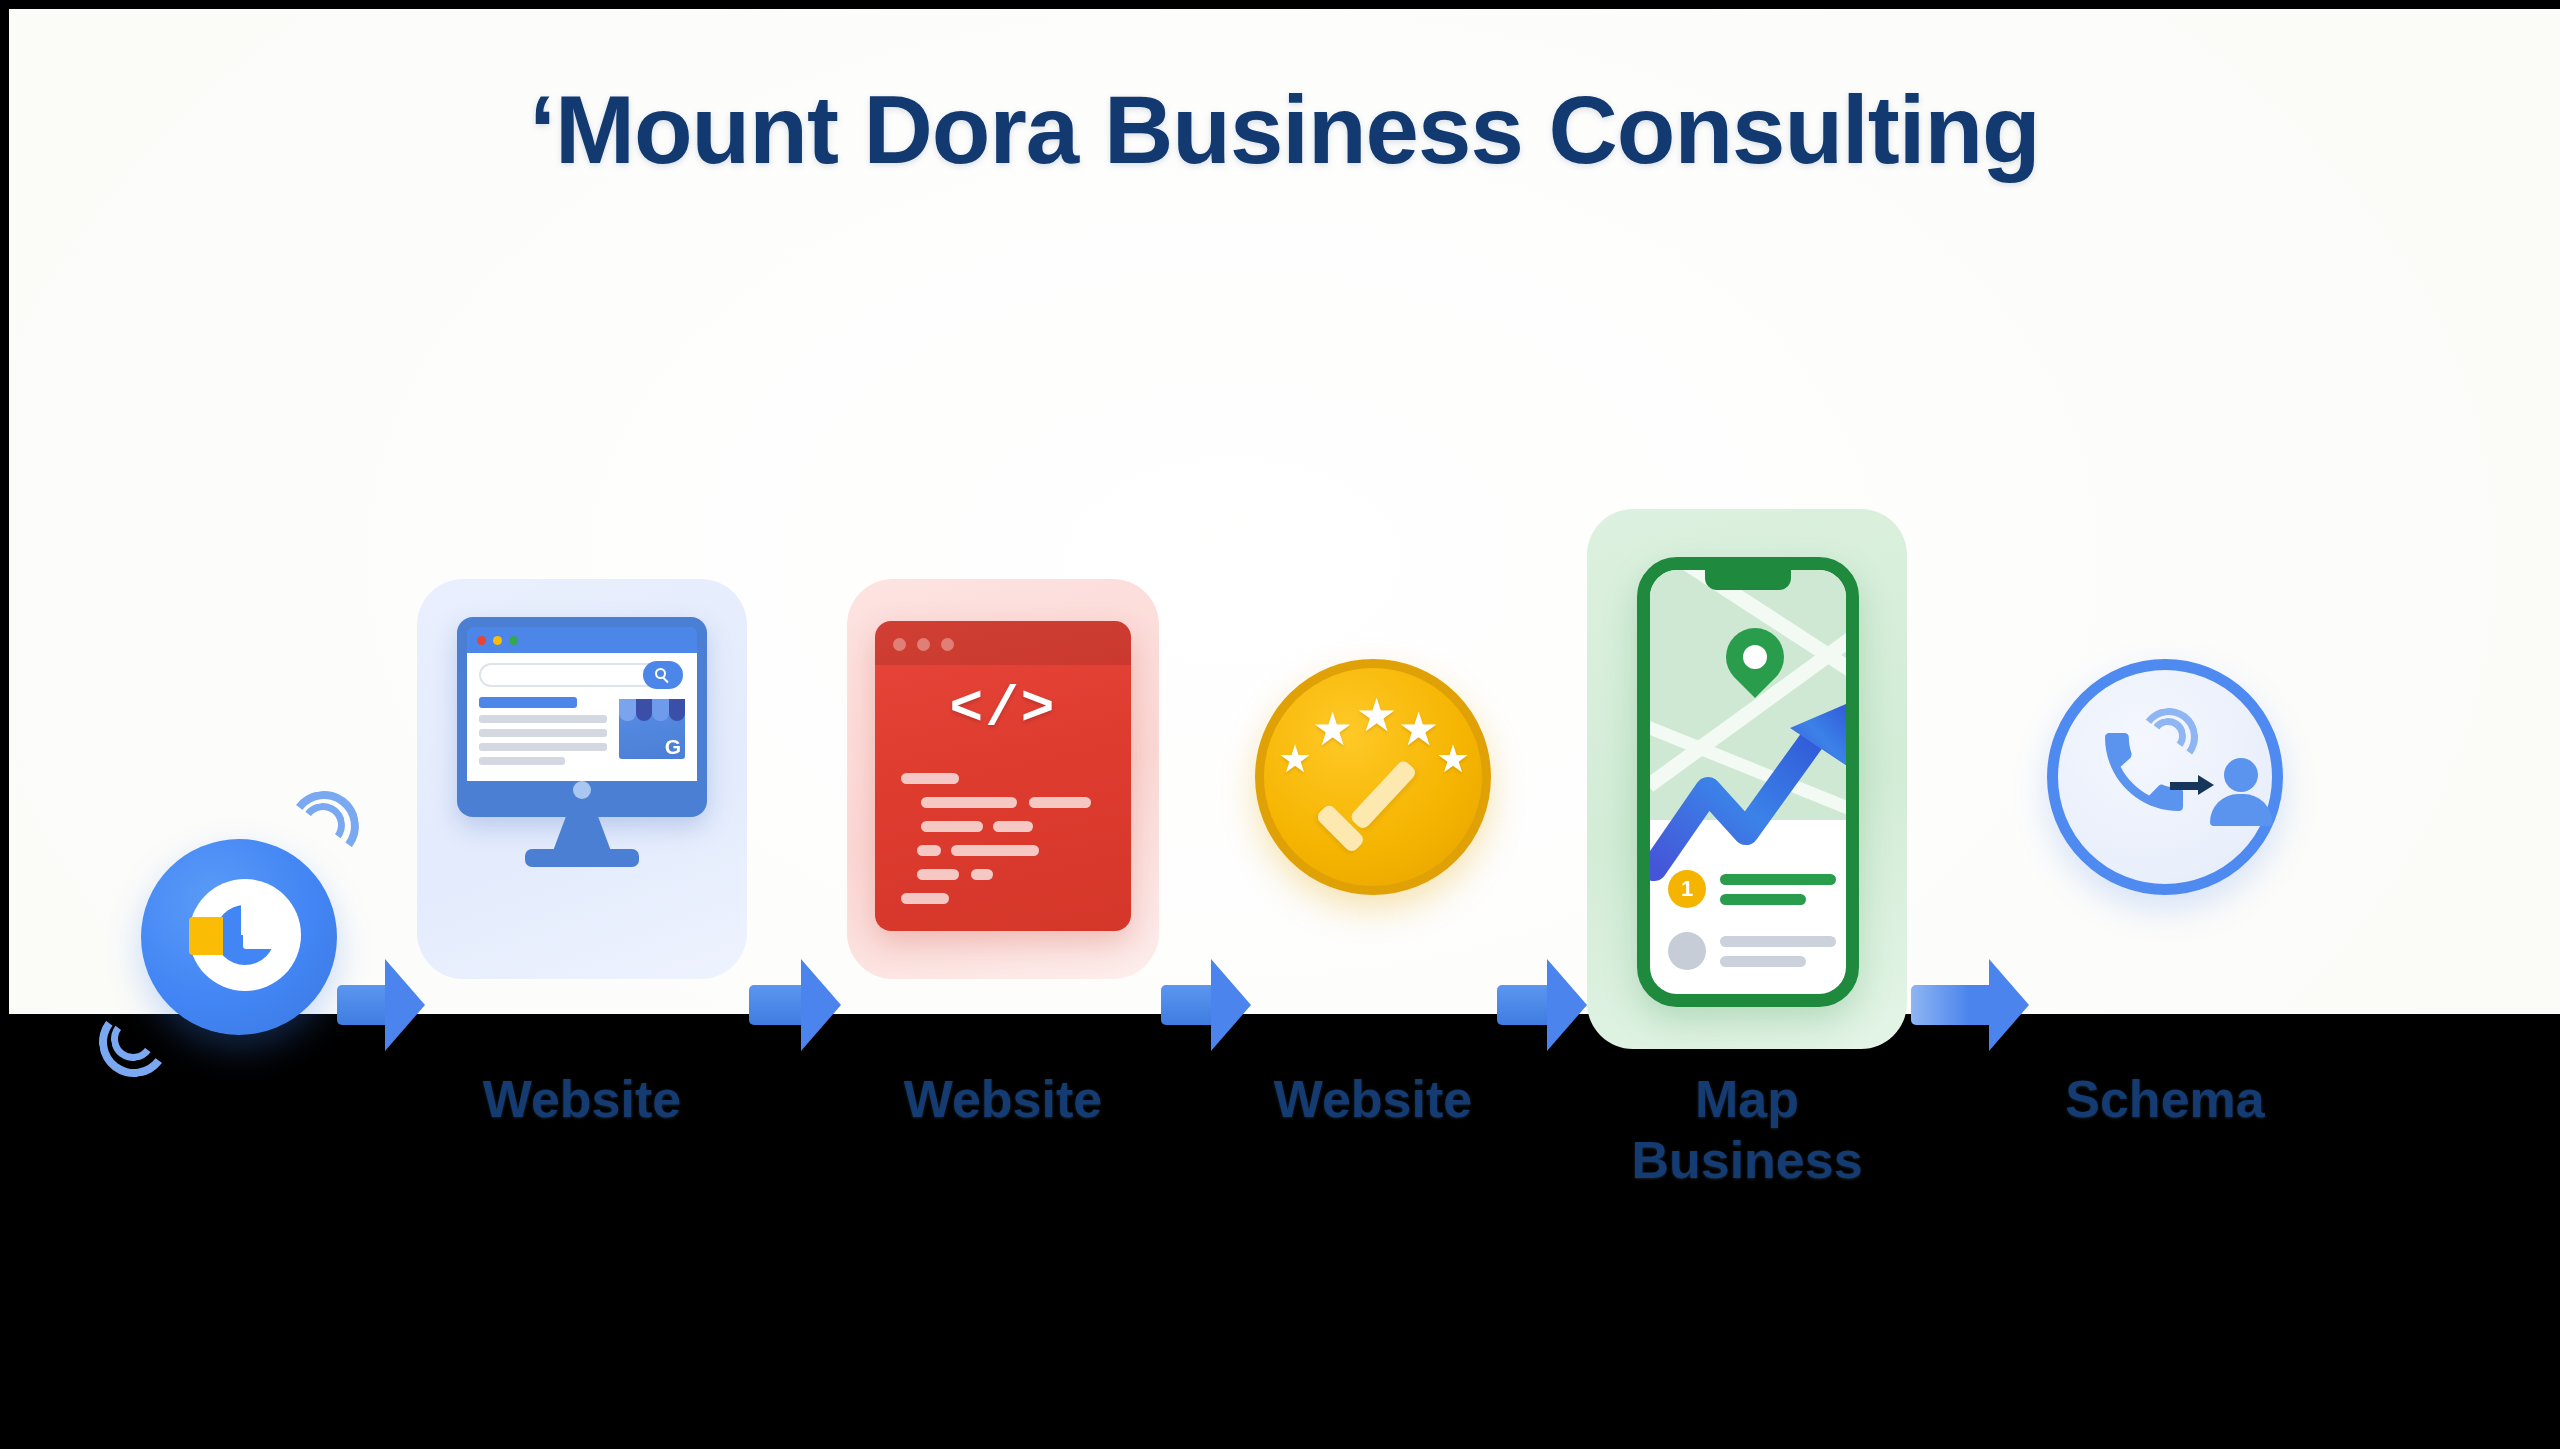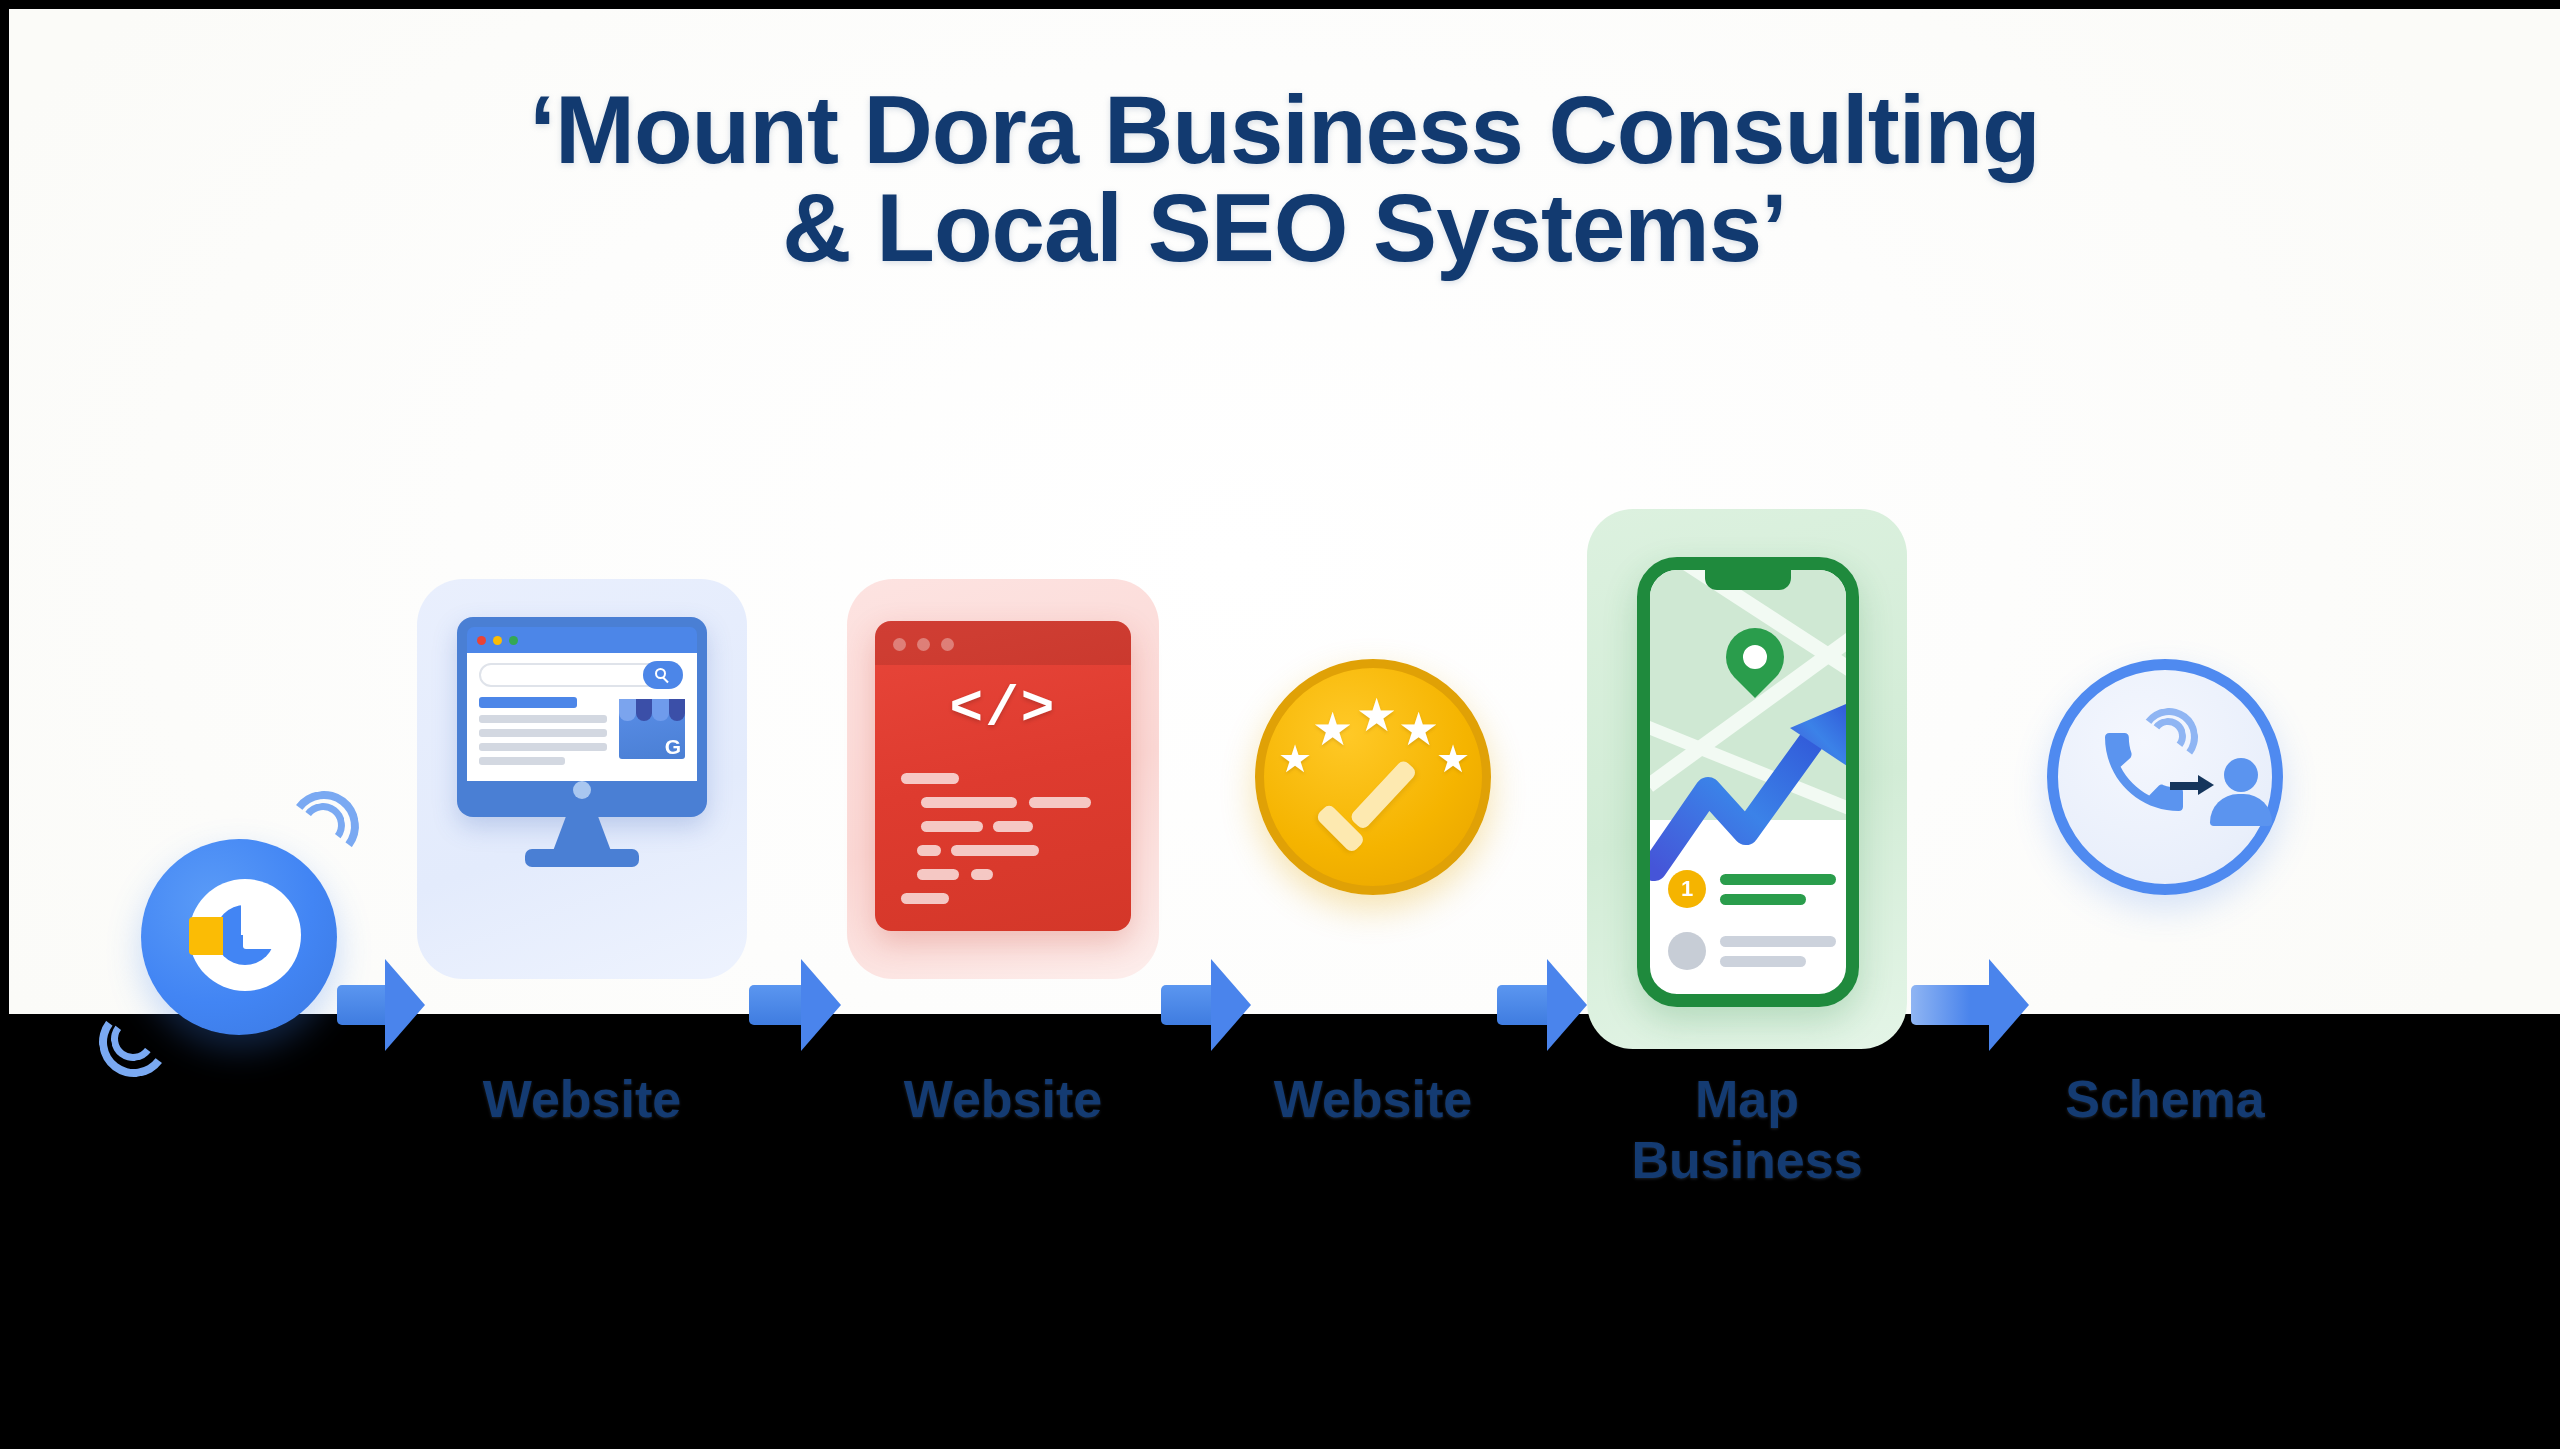--- a/index.html
+++ b/index.html
@@ -324,21 +324,20 @@
   }
   .label .l2 { display:block; }
 </style>
 </head>
 <body>
 
 <div id="canvas">
 
   <div id="title">
     <span class="ln">‘Mount Dora Business Consulting</span>
-    <span class="ln">&amp; Local SEO Systems’</span>
   </div>
 
   <div id="flow">
 
     <div class="stage">
       <div id="g-circle">
         <div id="g-inner">
           <div id="g-hole"></div>
           <div id="g-notch"></div>
           <div id="g-bar"></div>

